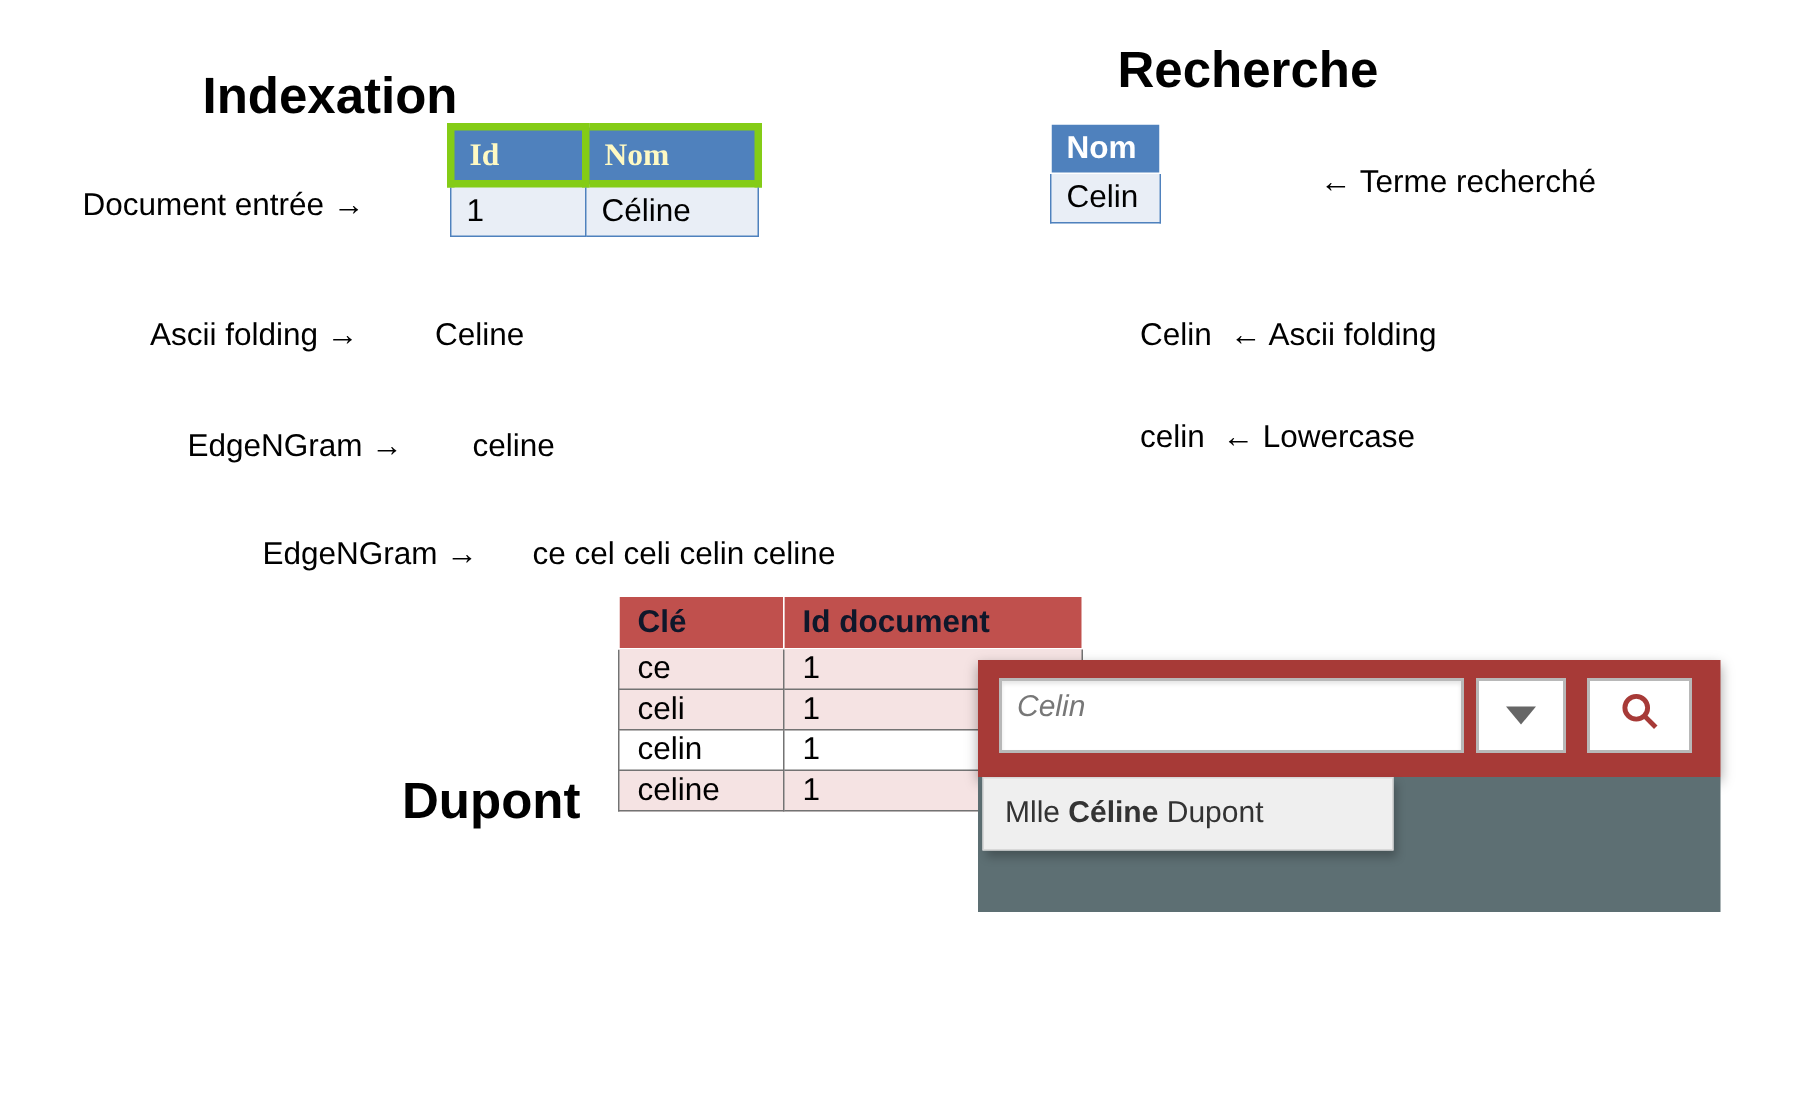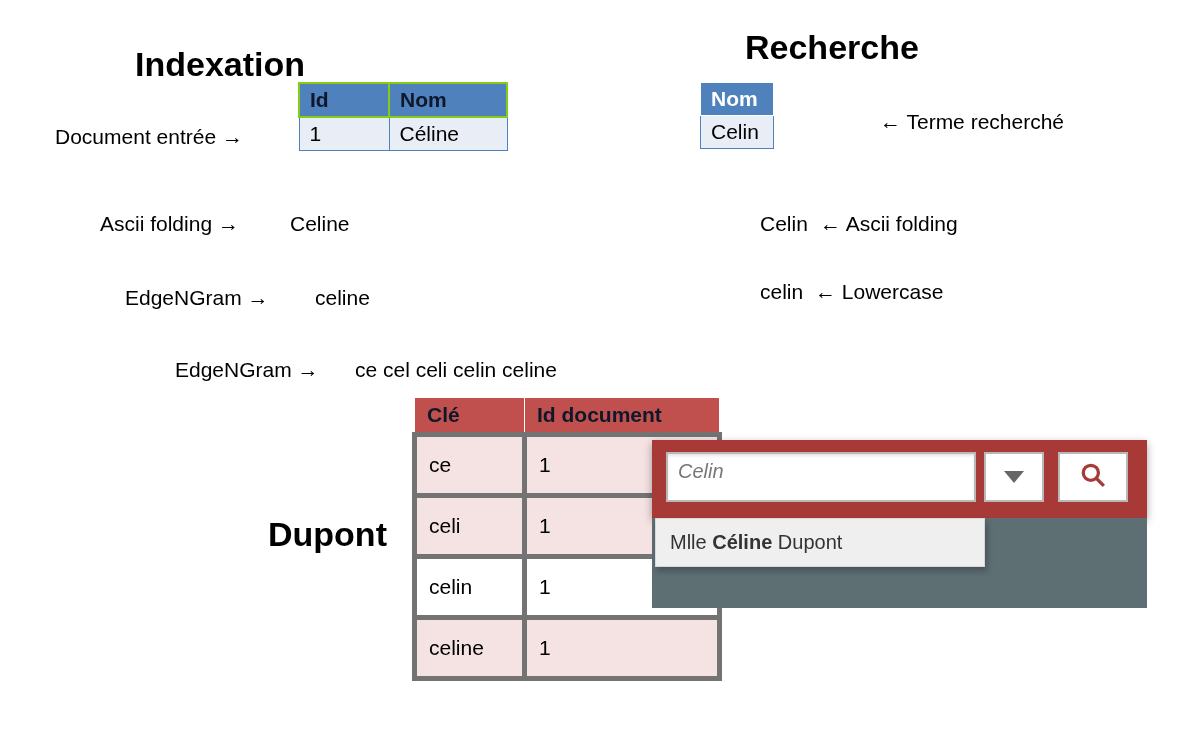--- a/index.html
+++ b/index.html
@@ -27,25 +27,26 @@
   }
 
   
   .blue-table {
     position: absolute;
     border-collapse: collapse;
     font-size: 21px;
   }
   .blue-table th {
     background: #4f81bd;
-    color: #0f172a;
+    color: #fef9c3;
     font-weight: 700;
     text-align: left;
     padding: 4px 10px;
-    border: 2px solid #84cc16;
+    border: 5px solid #84cc16;
+    font-family: Liberation Serif, serif;
   }
   .blue-table td {
     background: #e9eef6;
     border: 1px solid #4f81bd;
     padding: 4px 10px;
   }
 
   
   .search-table {
     position: absolute;
@@ -74,22 +75,22 @@
   }
   .index-table th {
     background: #c0504d;
     color: #0f172a;
     font-weight: 700;
     text-align: left;
     padding: 5px 12px;
     border: 1px solid #fff;
   }
   .index-table td {
-    border: 5px solid #737373;
-    padding: 16px 12px;
+    border: 1px solid #737373;
+    padding: 1px 12px;
   }
   .index-table tr.odd td  { background: #f5e3e3; }
   .index-table tr.even td { background: #ffffff; }
 
   
   .search-bar {
     position: absolute;
     background: #a73a37;
     box-shadow: 0 3px 8px rgba(0,0,0,0.35);
   }
@@ -217,15 +218,15 @@
 
 <div class="search-btn magnifier" style="left:1058px; top:452px; width:70px; height:50px;">
   <span>
     <svg viewBox="0 0 24 24">
         <circle cx="10" cy="10" r="7"></circle>
         <line x1="15" y1="15" x2="22" y2="22"></line>
       </svg>
   </span>
 </div>
 
-<div class="suggestion" style="left:655px; top:518px; width:330px;">
+<div class="suggestion" style="left:655px; top:518px; width:274px;">
   <span>Mlle </span><b>Céline</b><span> Dupont</span>
 </div>
 
 </body></html>

